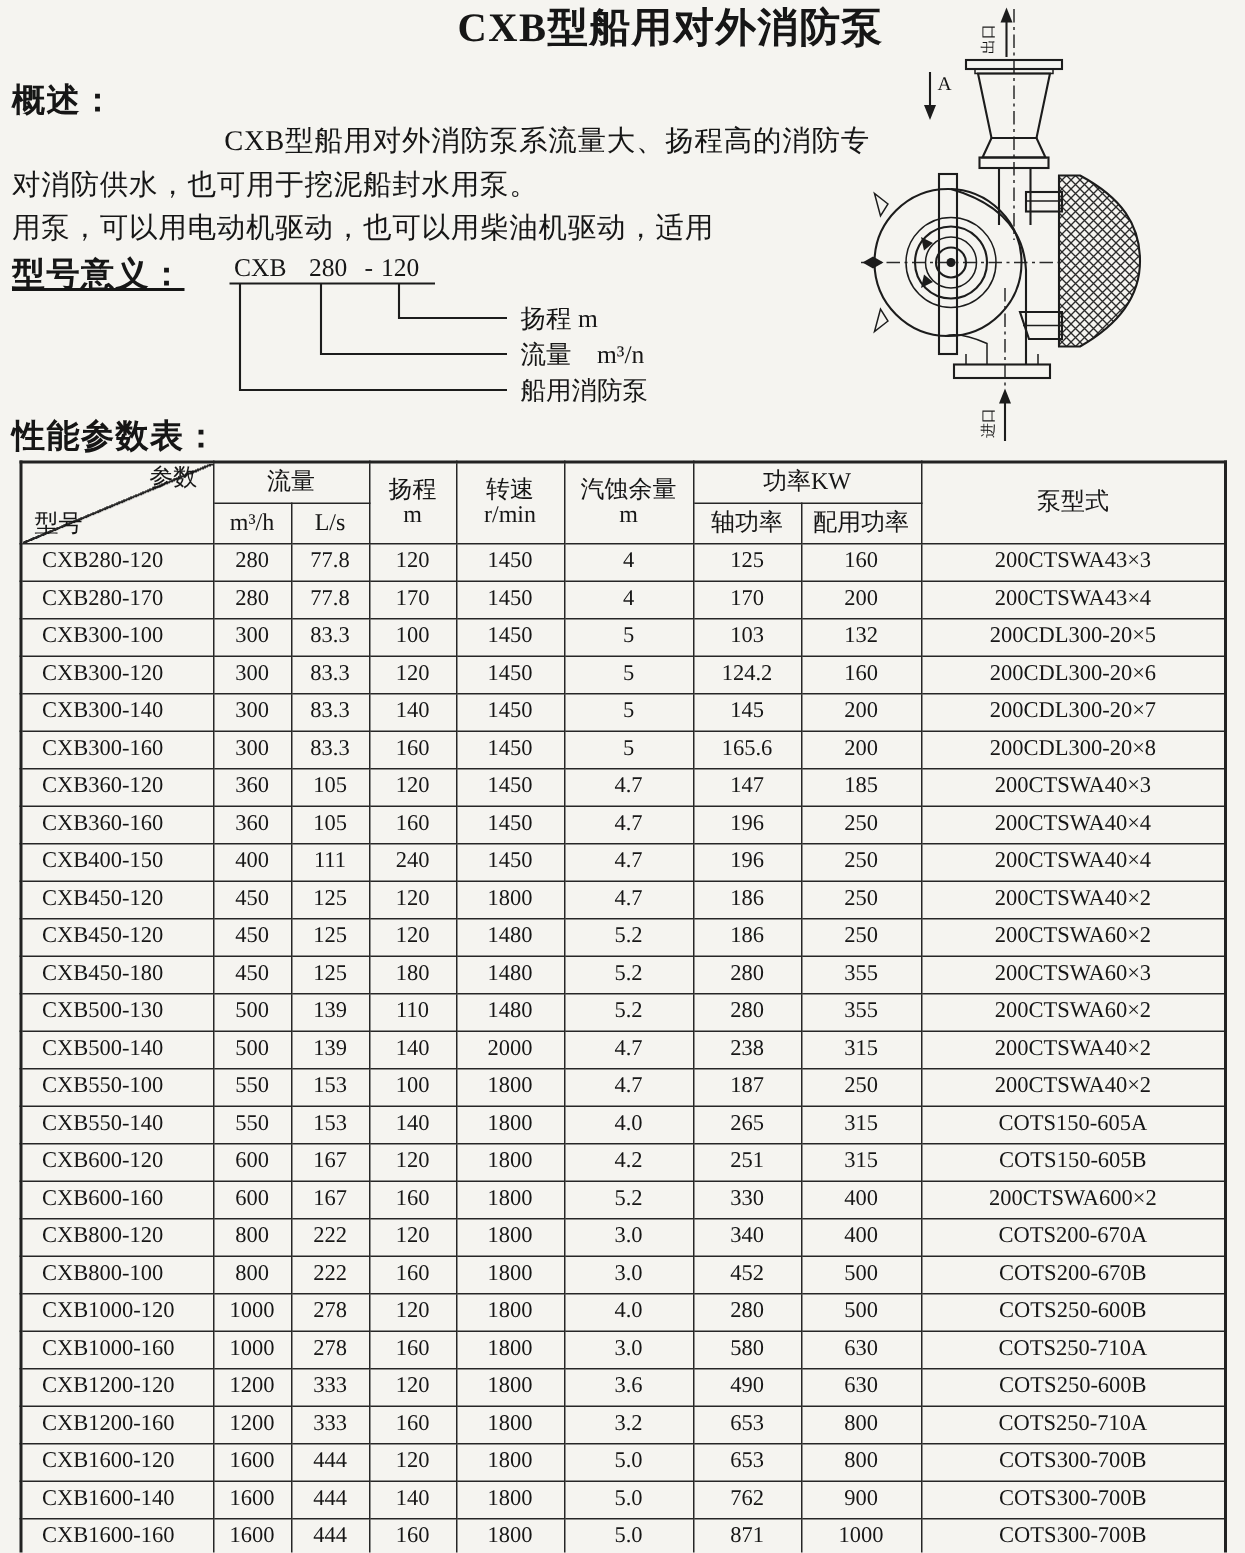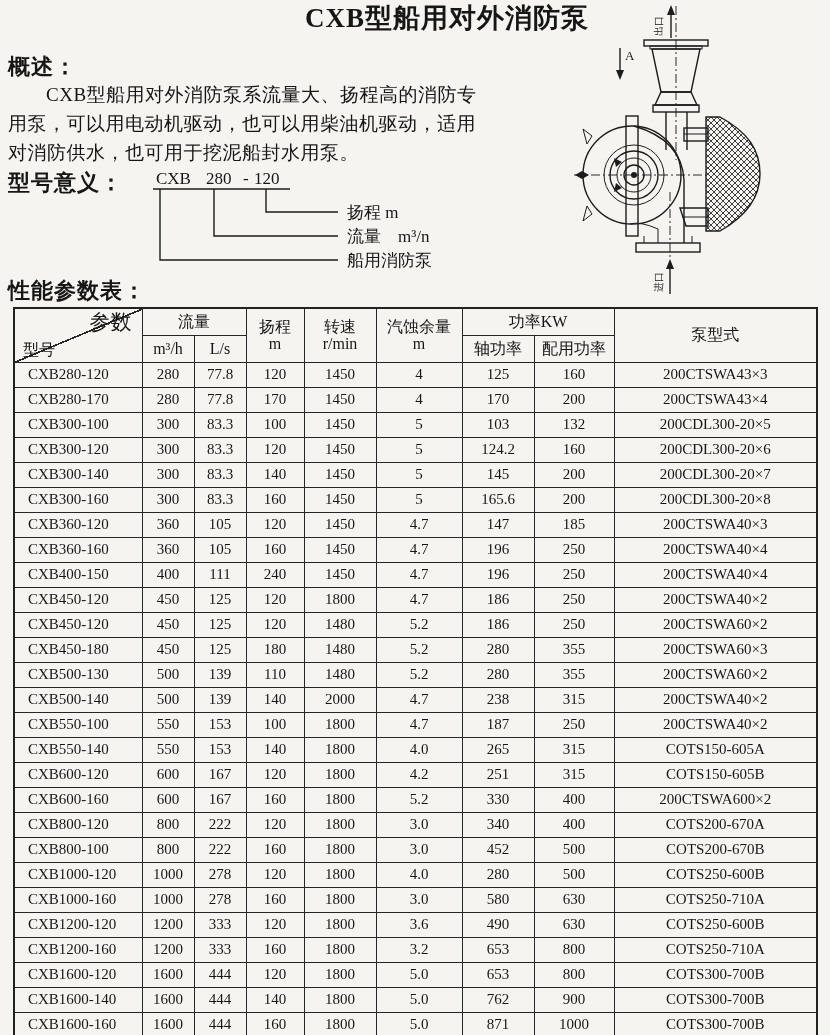--- a/index.html
+++ b/index.html
@@ -10,22 +10,22 @@
   }
   .abs{position:absolute;}
   .page-title{
     top:0;left:0;width:830px;text-align:center;
     font-size:27px;font-weight:bold;letter-spacing:1px;
     transform:translateX(32px);
   }
   .sec-heading{font-size:22px;font-weight:bold;letter-spacing:1px;}
   #overview-heading{top:52px;left:8px;}
   #overview-body{top:80px;left:8px;width:572px;font-size:19px;line-height:29px;letter-spacing:.5px;}
-  #overview-body .first{text-indent:2em;}
-  #model-heading{top:168px;left:8px;}
+  #overview-body .first{text-indent:2em;text-align:right;}
+  #model-heading{top:168px;left:8px;text-decoration:underline;}
   #perf-heading{top:276px;left:8px;text-align:right;}
   #model-diagram{top:170px;left:140px;}
   #pump-drawing{top:0;left:570px;}
 
   
   #param-table{
     top:307px;left:13px;width:805px;
     border-collapse:collapse;table-layout:fixed;
     font-size:15px;
   }
@@ -37,39 +37,39 @@
   }
   #param-table thead th{font-size:16px;height:26px;}
   #param-table{border:2.5px solid #222;}
   #param-table td:first-child{text-align:left;padding-left:13px;font-family:Liberation Serif, serif;}
   .corner{
     position:relative;
     background:
       linear-gradient(to bottom right,
         transparent 49.3%, #262626 49.3%, #262626 51%, transparent 51%);
   }
-  .corner .c-top{position:absolute;top:2px;right:10px;font-size:21px;text-align:right;}
+  .corner .c-top{position:absolute;top:2px;right:10px;font-size:16px;text-align:right;}
   .corner .c-bot{position:absolute;bottom:3px;left:8px;font-size:16px;text-align:right;}
   svg text{fill:#161616;font-family:"Liberation Serif","DejaVu Serif",serif;}
   svg .ln{stroke:#1c1c1c;stroke-width:1.4;fill:none;}
   svg .thin{stroke:#1c1c1c;stroke-width:1;fill:none;}
   svg .cl{stroke:#2a2a2a;stroke-width:1;fill:none;stroke-dasharray:9 3 2 3;}
   svg .blk{fill:#1c1c1c;stroke:none;}
 </style>
 </head>
 <body>
 
 <div class="abs page-title">CXB型船用对外消防泵</div>
 
 <div class="abs sec-heading" id="overview-heading">概述：</div>
 
 <div class="abs" id="overview-body">
   <div class="first">CXB型船用对外消防泵系流量大、扬程高的消防专</div>
+  <div>对消防供水，也可用于挖泥船封水用泵。</div>
   <div>用泵，可以用电动机驱动，也可以用柴油机驱动，适用</div>
-  <div>对消防供水，也可用于挖泥船封水用泵。</div>
 </div>
 
 <div class="abs sec-heading" id="model-heading">型号意义：</div>
 
 <svg class="abs" id="model-diagram" width="330" height="104" viewBox="0 0 330 104">
   <text x="16" y="14" font-size="17">CXB</text>
   <text x="66" y="14" font-size="17">280</text>
   <text x="103" y="14" font-size="17">-</text>
   <text x="114" y="14" font-size="17">120</text>
   <path class="ln" d="M13,19 L150,19"></path>

